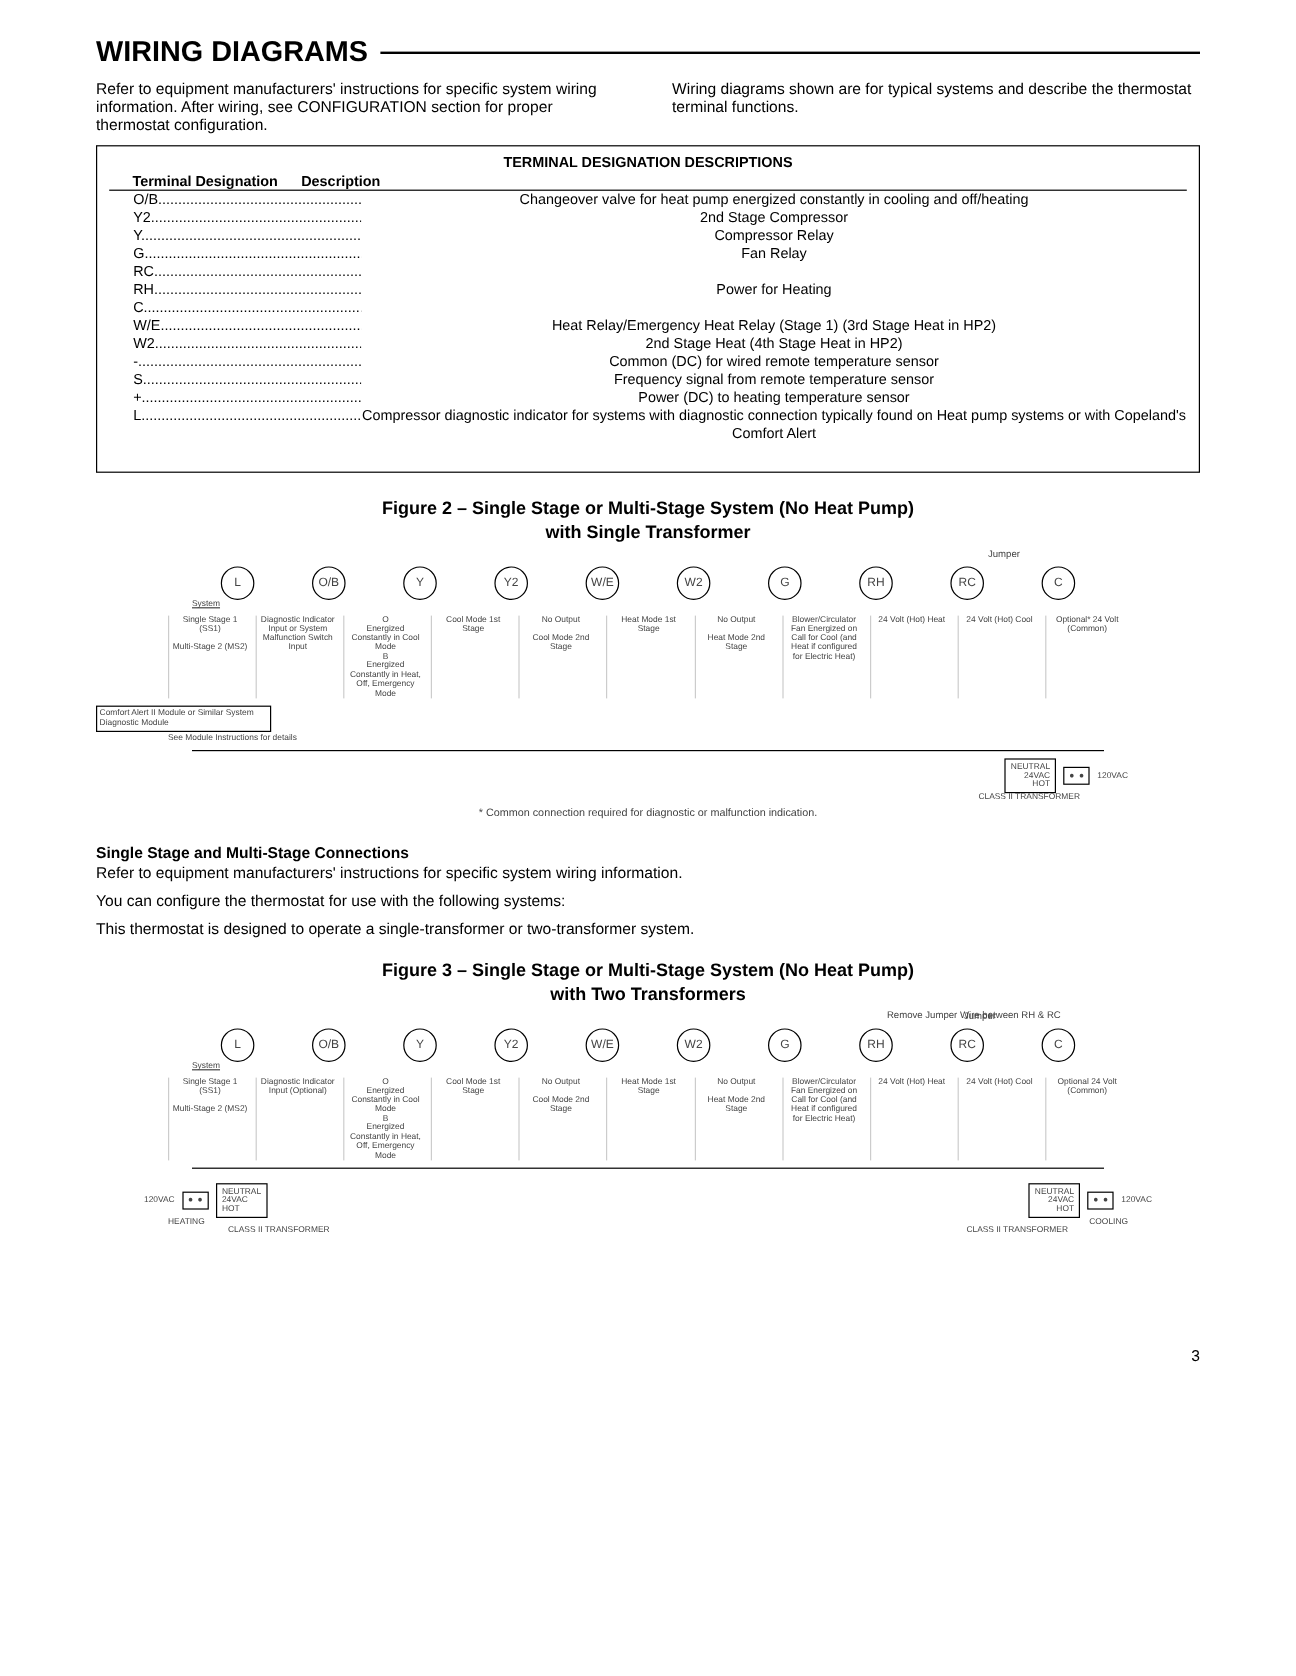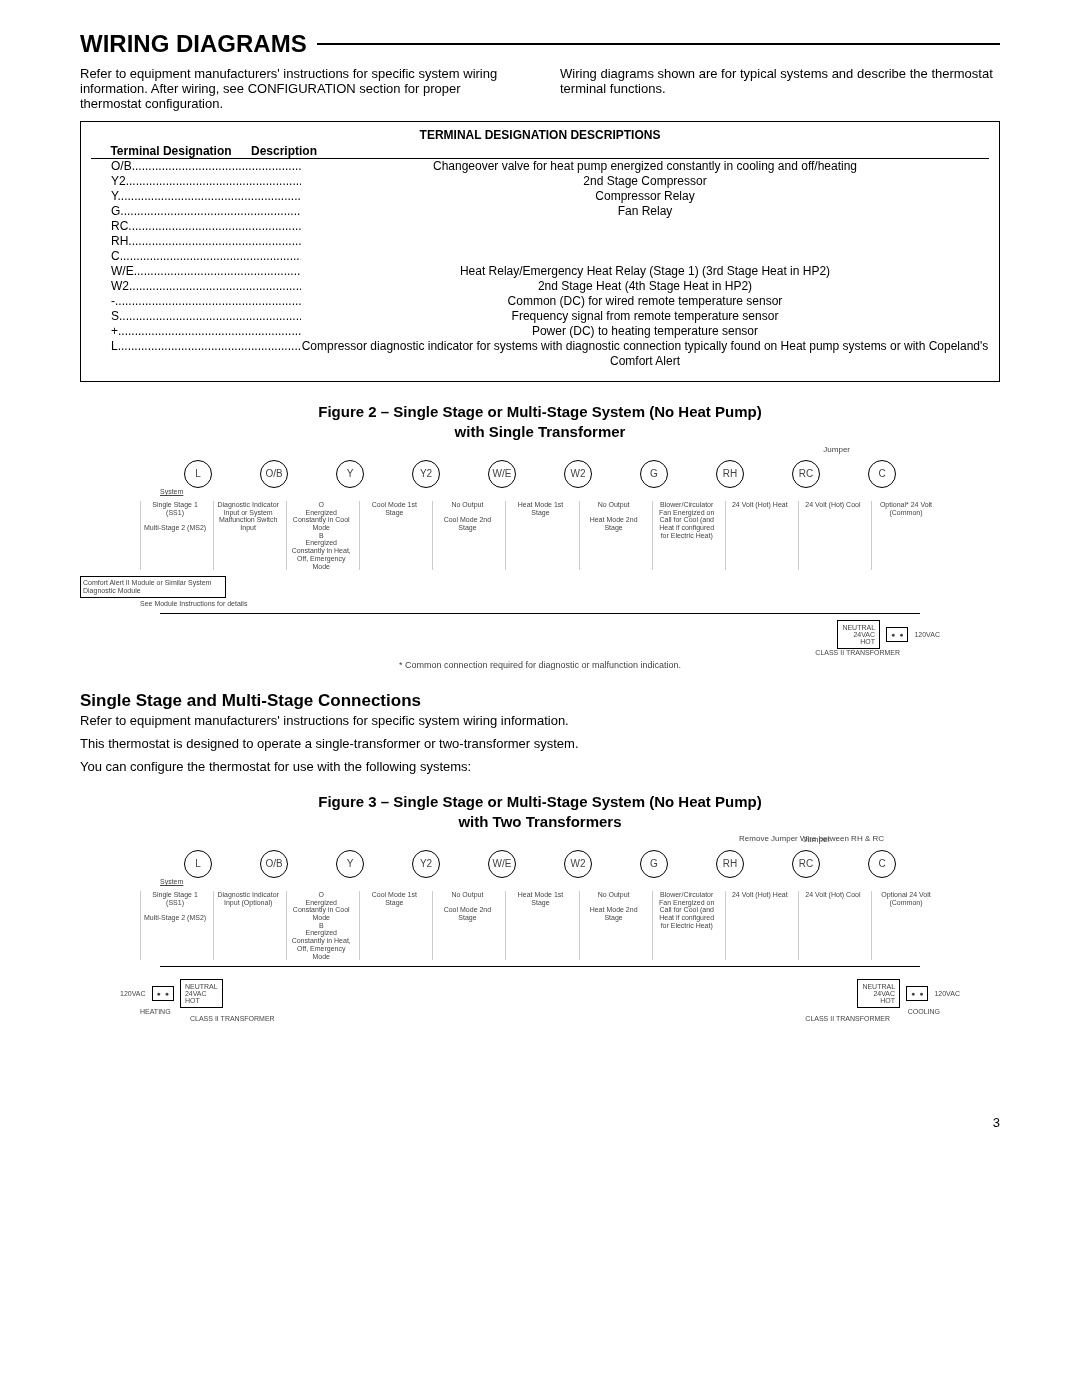--- a/index.html
+++ b/index.html
@@ -26,21 +26,21 @@
     margin-left: 10px;
   }
   .intro-cols {
     display: flex;
     gap: 40px;
     margin-bottom: 10px;
   }
   .intro-cols > div { flex: 1; }
   .tbl-box {
     border: 1px solid #000;
-    padding: 4px 10px 12px 10px;
+    padding: 4px 10px 24px 10px;
     margin: 0 0 20px 0;
   }
   .tbl-title {
     text-align: center;
     font-weight: bold;
     font-size: 12px;
     margin: 2px 0 2px 0;
   }
   .tbl-head {
     border-bottom: 1px solid #000;
@@ -82,21 +82,21 @@
     color: #444;
   }
   .mid-cols {
     display: flex;
     gap: 40px;
     margin: 16px 0 10px 0;
     font-size: 13px;
   }
   .mid-cols > div { flex: 1; }
   .mid-cols h3 {
-    font-size: 17px;
+    font-size: 13px;
     margin: 0 0 2px 0;
   }
   .mid-cols p { margin: 0 0 8px 0; }
   .page-num {
     text-align: right;
     font-size: 13px;
     margin-top: 20px;
   }
   
   .term-circle {
@@ -195,20 +195,21 @@
       </div>
       <div class="tbl-row">
         <div class="term">G....................................................................................................</div>
         <div class="desc">Fan Relay</div>
       </div>
       <div class="tbl-row">
         <div class="term">RC....................................................................................................</div>
       </div>
       <div class="tbl-row">
         <div class="term">RH....................................................................................................</div>
+        <div class="desc">Power for Heating</div>
       </div>
       <div class="tbl-row">
         <div class="term">C....................................................................................................</div>
       </div>
       <div class="tbl-row">
         <div class="term">W/E....................................................................................................</div>
         <div class="desc">Heat Relay/Emergency Heat Relay (Stage 1) (3rd Stage Heat in HP2)</div>
       </div>
       <div class="tbl-row">
         <div class="term">W2....................................................................................................</div>
@@ -287,22 +288,22 @@
     <div>120VAC</div>
   </div>
   <div style="text-align:right;padding-right:100px;font-size:7px">CLASS II TRANSFORMER</div>
   <div class="common-note">* Common connection required for diagnostic or malfunction indication.</div>
 </div>
 
 <div class="mid-cols">
   <div>
     <h3>Single Stage and Multi-Stage Connections</h3>
     <p>Refer to equipment manufacturers' instructions for specific system wiring information.</p>
+    <p>You can configure the thermostat for use with the following systems:</p>
     <p>This thermostat is designed to operate a single-transformer or two-transformer system.</p>
-    <p>You can configure the thermostat for use with the following systems:</p>
   </div>
 </div>
 
 <div class="fig-title">
   <span>Figure 3 – Single Stage or Multi-Stage System (No Heat Pump)</span><br>
   <span>with Two Transformers</span>
 </div>
 <div class="diagram-placeholder" style="height:260px">
   <div class="remove-jumper">Remove Jumper Wire between RH &amp; RC</div>
   <div style="text-align:right;padding-right:170px;font-size:8px">Jumper</div>

